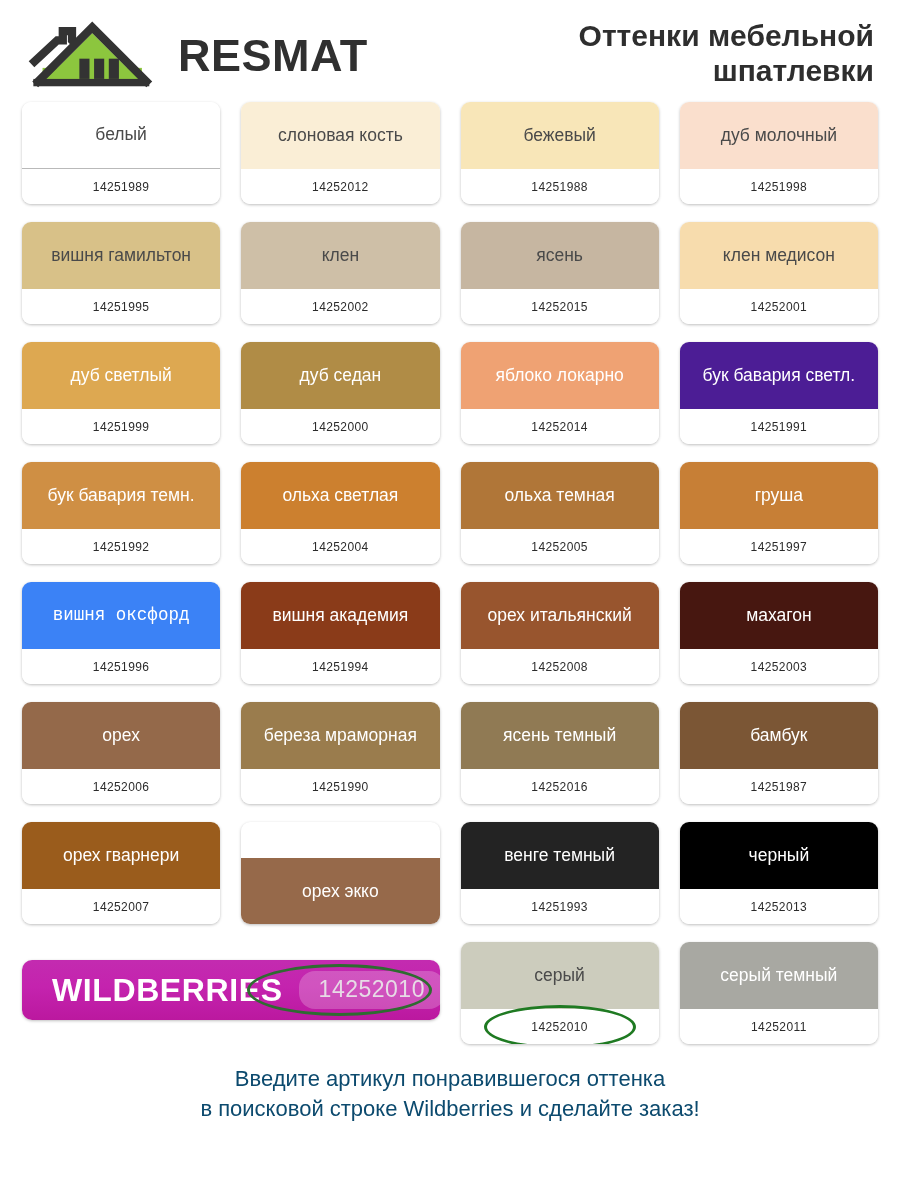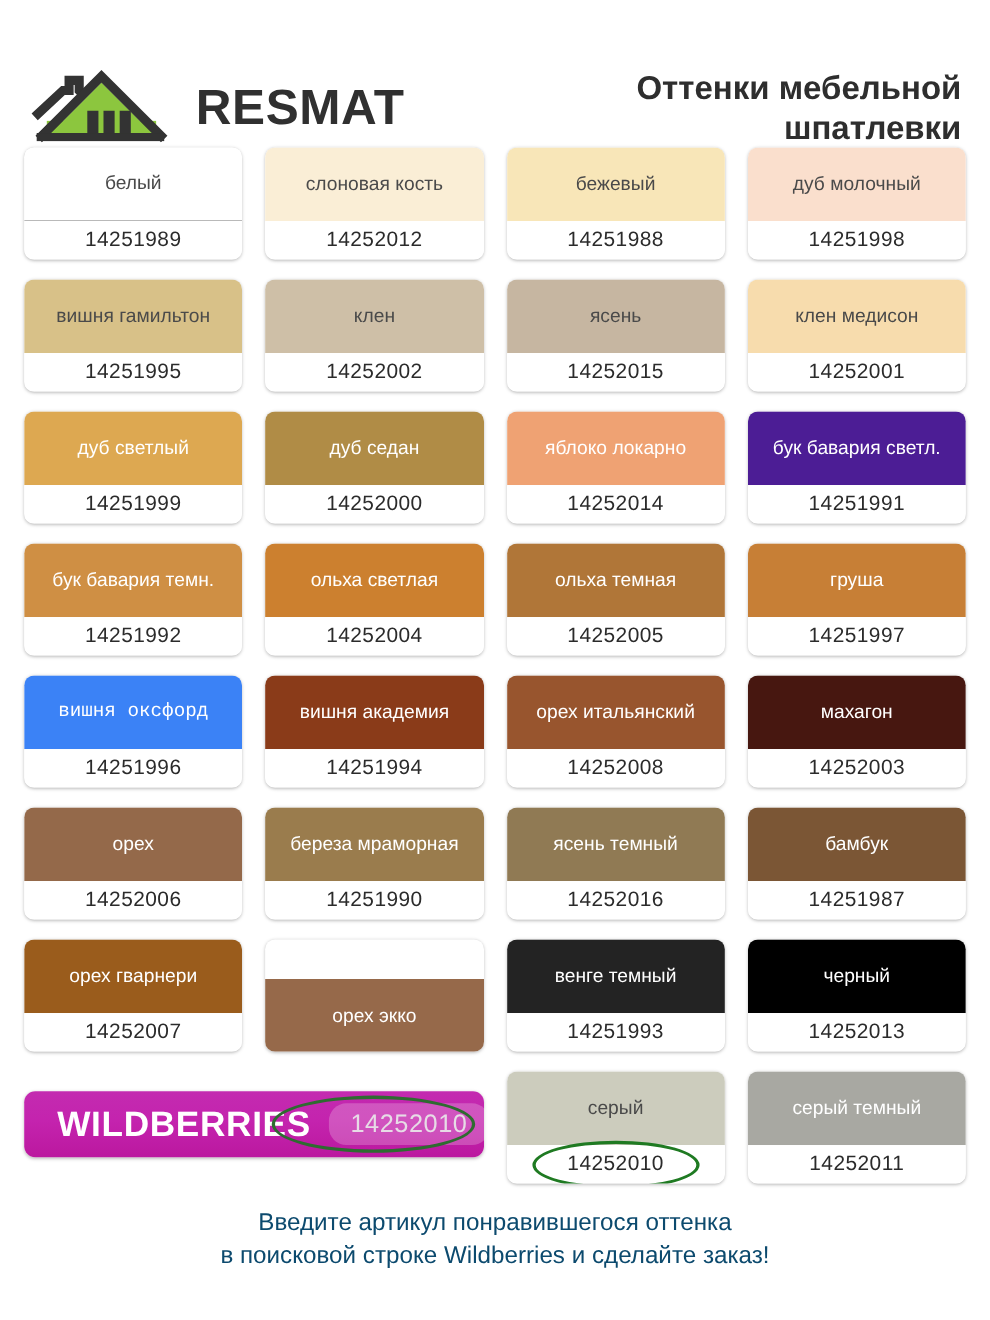--- a/index.html
+++ b/index.html
@@ -16,24 +16,24 @@
   .page {
     position: relative;
     width: 900px;
     height: 1200px;
     background: #ffffff;
   }
 
   
   .header {
     display: flex;
-    align-items: flex-end;
+    align-items: flex-start;
     justify-content: space-between;
-    padding: 18px 26px 0 26px;
-    height: 134px;
+    padding: 18px 26px 12px 26px;
+    height: 102px;
   }
 
   .brand {
     display: flex;
     align-items: center;
     gap: 14px;
   }
 
   .logo-mark {
     width: 138px;
@@ -100,21 +100,21 @@
 
   .swatch-code {
     flex: 1 1 auto;
     display: flex;
     align-items: center;
     justify-content: center;
     background: #ffffff;
     position: relative;
   }
   .swatch-code .code-text {
-    font-size: 19px;
+    font-size: 12px;
     color: #2b2b2b;
     letter-spacing: 0.4px;
   }
 
   
   .swatch-card.outlined .swatch-color {
     border-bottom: 1px solid #b9b9b9;
   }
 
   

